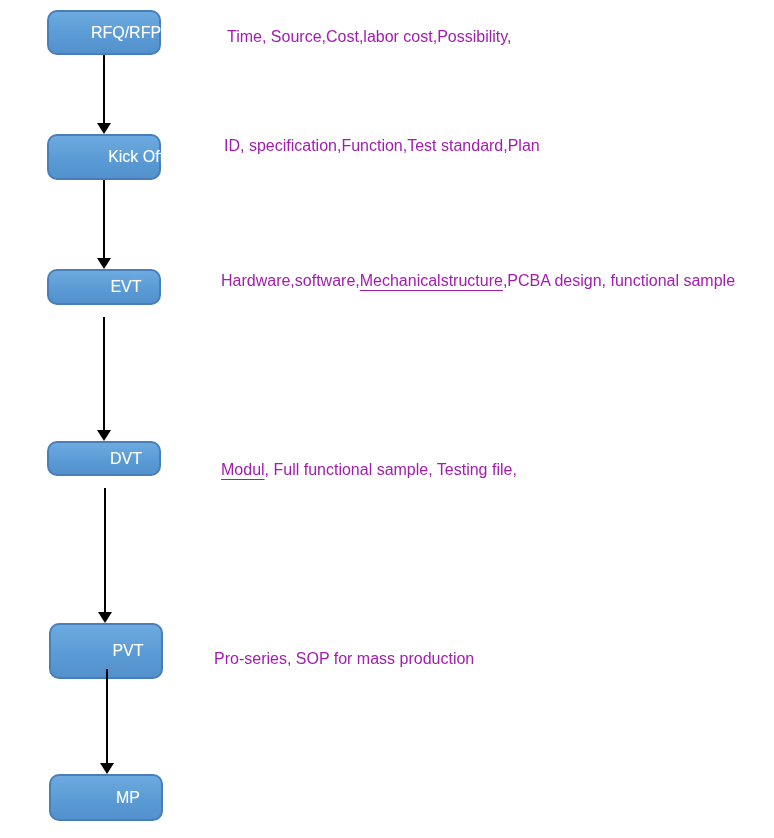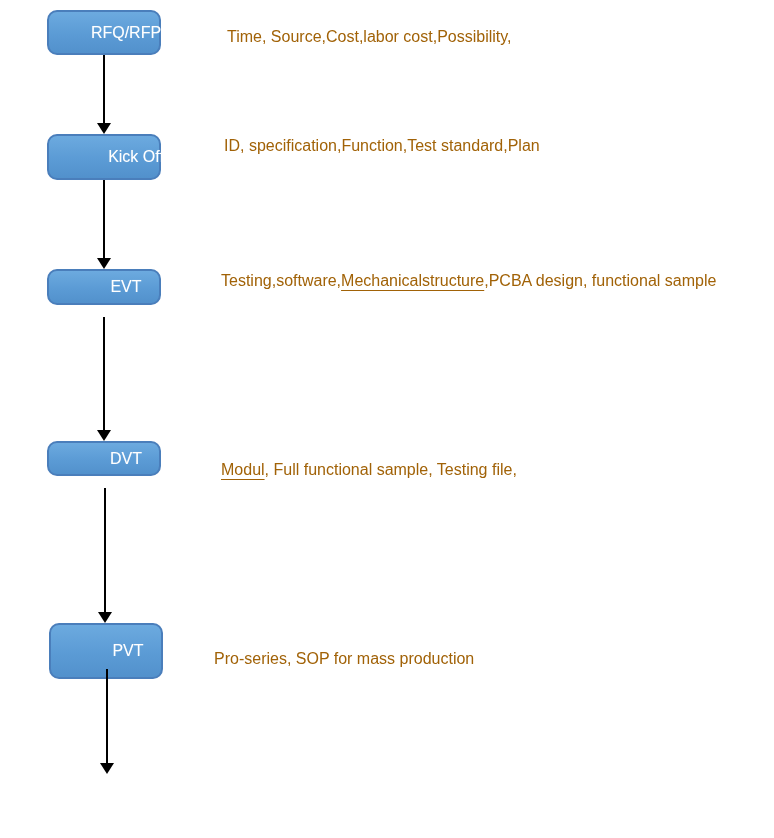--- a/index.html
+++ b/index.html
@@ -70,21 +70,21 @@
   #arrow-1 { left: 97px;  top: 180px; height: 89px;  }
   #arrow-2 { left: 97px;  top: 317px; height: 124px; }
   #arrow-3 { left: 98px;  top: 488px; height: 135px; }
   #arrow-4 { left: 100px; top: 669px; height: 105px; }
 
   
   .note {
     position: absolute;
     font-size: 16px;
     line-height: 20px;
-    color: #a16207;
+    color: #a21caf;
     white-space: nowrap;
   }
   #note-0 { left: 227px; top: 27px;  }
   #note-1 { left: 224px; top: 136px; }
   #note-2 { left: 221px; top: 271px; }
   #note-3 { left: 221px; top: 460px; }
   #note-4 { left: 214px; top: 649px; }
 
   .wavy {
     text-decoration-line: underline;
@@ -121,21 +121,21 @@
 
   <div class="arrow" id="arrow-1">
     <div class="arrow-line"></div>
     <div class="arrow-head"></div>
   </div>
 
   <div class="stage-box" id="box-2">
     <span class="stage-label">EVT</span>
   </div>
   <div class="note" id="note-2">
-    <span>Testing,software,</span><span class="wavy">Mechanicalstructure</span><span>,PCBA design, functional sample</span>
+    <span>Hardware,software,</span><span class="wavy">Mechanicalstructure</span><span>,PCBA design, functional sample</span>
   </div>
 
   <div class="arrow" id="arrow-2">
     <div class="arrow-line"></div>
     <div class="arrow-head"></div>
   </div>
 
   <div class="stage-box" id="box-3">
     <span class="stage-label">DVT</span>
   </div>
@@ -153,14 +153,17 @@
   </div>
   <div class="note" id="note-4">
     <span>Pro-series, SOP for mass production</span>
   </div>
 
   <div class="arrow" id="arrow-4">
     <div class="arrow-line"></div>
     <div class="arrow-head"></div>
   </div>
 
+  <div class="stage-box" id="box-5">
+    <span class="stage-label">MP</span>
+  </div>
 
 </div>
 
 </body></html>

